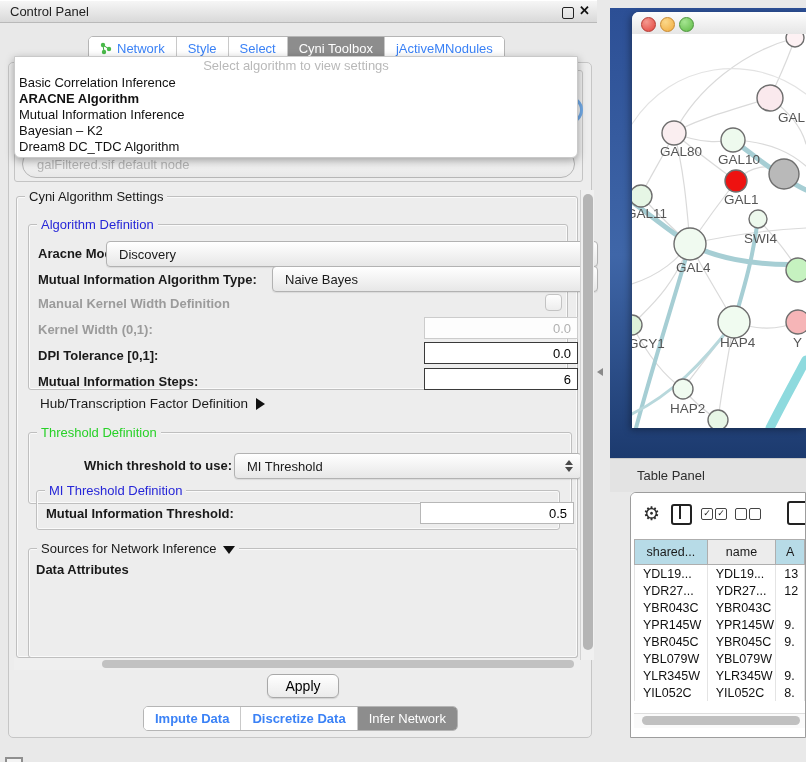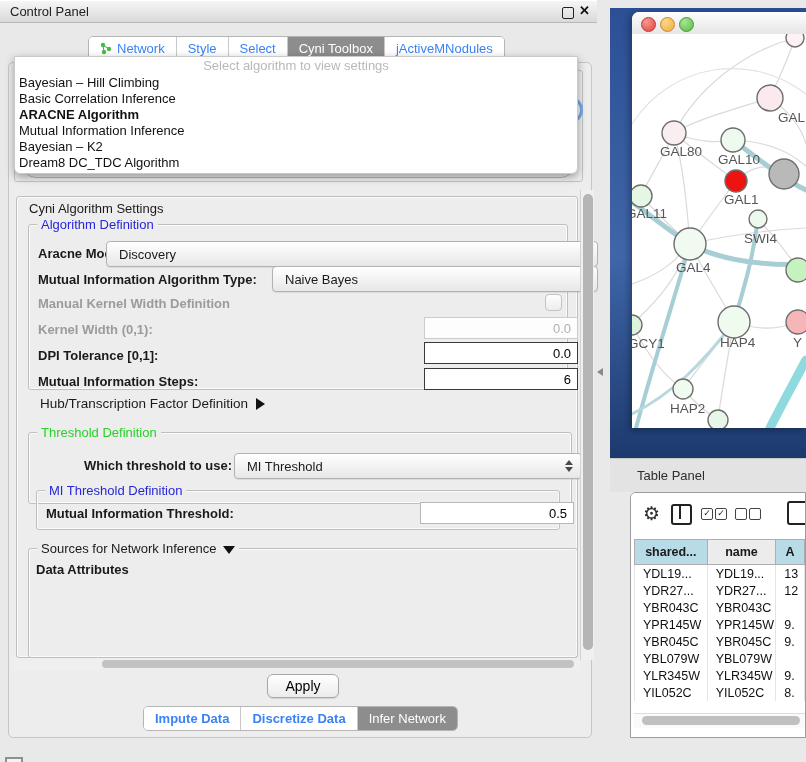--- a/index.html
+++ b/index.html
@@ -92,21 +92,21 @@
 
   .tablewin{left:630px;top:492px;width:176px;height:246px;background:#fff;border:1px solid #9d9d9d;border-radius:6px 0 0 0;overflow:hidden;}
   .tb-toolbar{position:absolute;left:0;top:0;width:100%;height:46px;background:#fff;}
   .gear{position:absolute;left:12px;top:9px;font-size:19px;color:#2d2d2d;}
   .icon-split{position:absolute;left:40px;top:11px;width:17px;height:17px;border:2px solid #222;border-radius:3px;}
   .icon-split:before{content:"";position:absolute;left:6px;top:0;width:2px;height:13px;background:#222;}
   .cb-ico{position:absolute;top:15px;width:10px;height:10px;border:1.5px solid #444;border-radius:2px;font-size:9px;line-height:9px;color:#222;text-align:center;}
   .doc-ico{position:absolute;left:156px;top:8px;width:28px;height:20px;border:2px solid #222;border-radius:3px;background:#fff;}
 
   table.dt{position:absolute;left:3px;top:46px;border-collapse:collapse;table-layout:fixed;font-size:12.5px;}
-  table.dt th{height:22px;background:#ececec;border:1px solid #aeaeae;font-weight:bold;text-align:center;overflow:hidden;white-space:nowrap;}
+  table.dt th{height:22px;background:#ececec;border:1px solid #aeaeae;font-weight:normal;text-align:center;overflow:hidden;white-space:nowrap;}
   table.dt th.hl{background:#b7dbe7;}
   table.dt td{height:17px;padding:0 0 0 8px;border-left:1px solid #e4e4e4;border-right:1px solid #e4e4e4;
               overflow:hidden;white-space:nowrap;color:#111;}
   .tb-hsb{position:absolute;left:3px;top:220px;width:173px;height:14px;background:#fafafa;border-top:1px solid #ddd;}
   .tb-hsb .thumb{position:absolute;left:8px;top:2px;width:158px;height:9px;background:#c0c0c0;border-radius:5px;}
 
   .corner-ico{left:5px;top:757px;width:18px;height:12px;border:2px solid #8f8f8f;background:#f4f4f4;}
 
   svg text{font-family:"Liberation Sans",sans-serif;}
 </style>
@@ -148,31 +148,30 @@
         </div>
       </div></div>
 
   <div class="abs ghost-group"></div>
   <div class="abs ghost-combo-focus"></div>
   <div class="abs ghost-combo">galFiltered.sif default node</div>
 
   <div class="abs popup">
     <div class="popup-head">Select algorithm to view settings</div>
     <div id="popup-items">
-        <div class="popup-item">Bayesian – Hill Climbing</div>
         <div class="popup-item">Basic Correlation Inference</div>
         <div class="popup-item bold">ARACNE Algorithm</div>
         <div class="popup-item">Mutual Information Inference</div>
         <div class="popup-item">Bayesian – K2</div>
         <div class="popup-item">Dream8 DC_TDC Algorithm</div>
       </div>
   </div>
 
   <div class="abs gbox" style="left:16px;top:196px;width:562px;height:462px;">
-    <span class="legend" style="left:8px;margin-top:12px;">Cyni Algorithm Settings</span>
+    <span class="legend" style="left:8px;">Cyni Algorithm Settings</span>
   </div>
 
   <div class="abs gbox" style="left:28px;top:224px;width:540px;height:166px;">
     <span class="legend blue" style="left:8px;">Algorithm Definition</span>
   </div>
   <span class="lbl" style="left:38px;top:246px;">Aracne Mode:</span>
   <div class="combo" style="left:106px;top:241px;width:456px;height:24px;">
     <span>Discovery</span>
     <span class="arr">
         <i class="up"></i>

